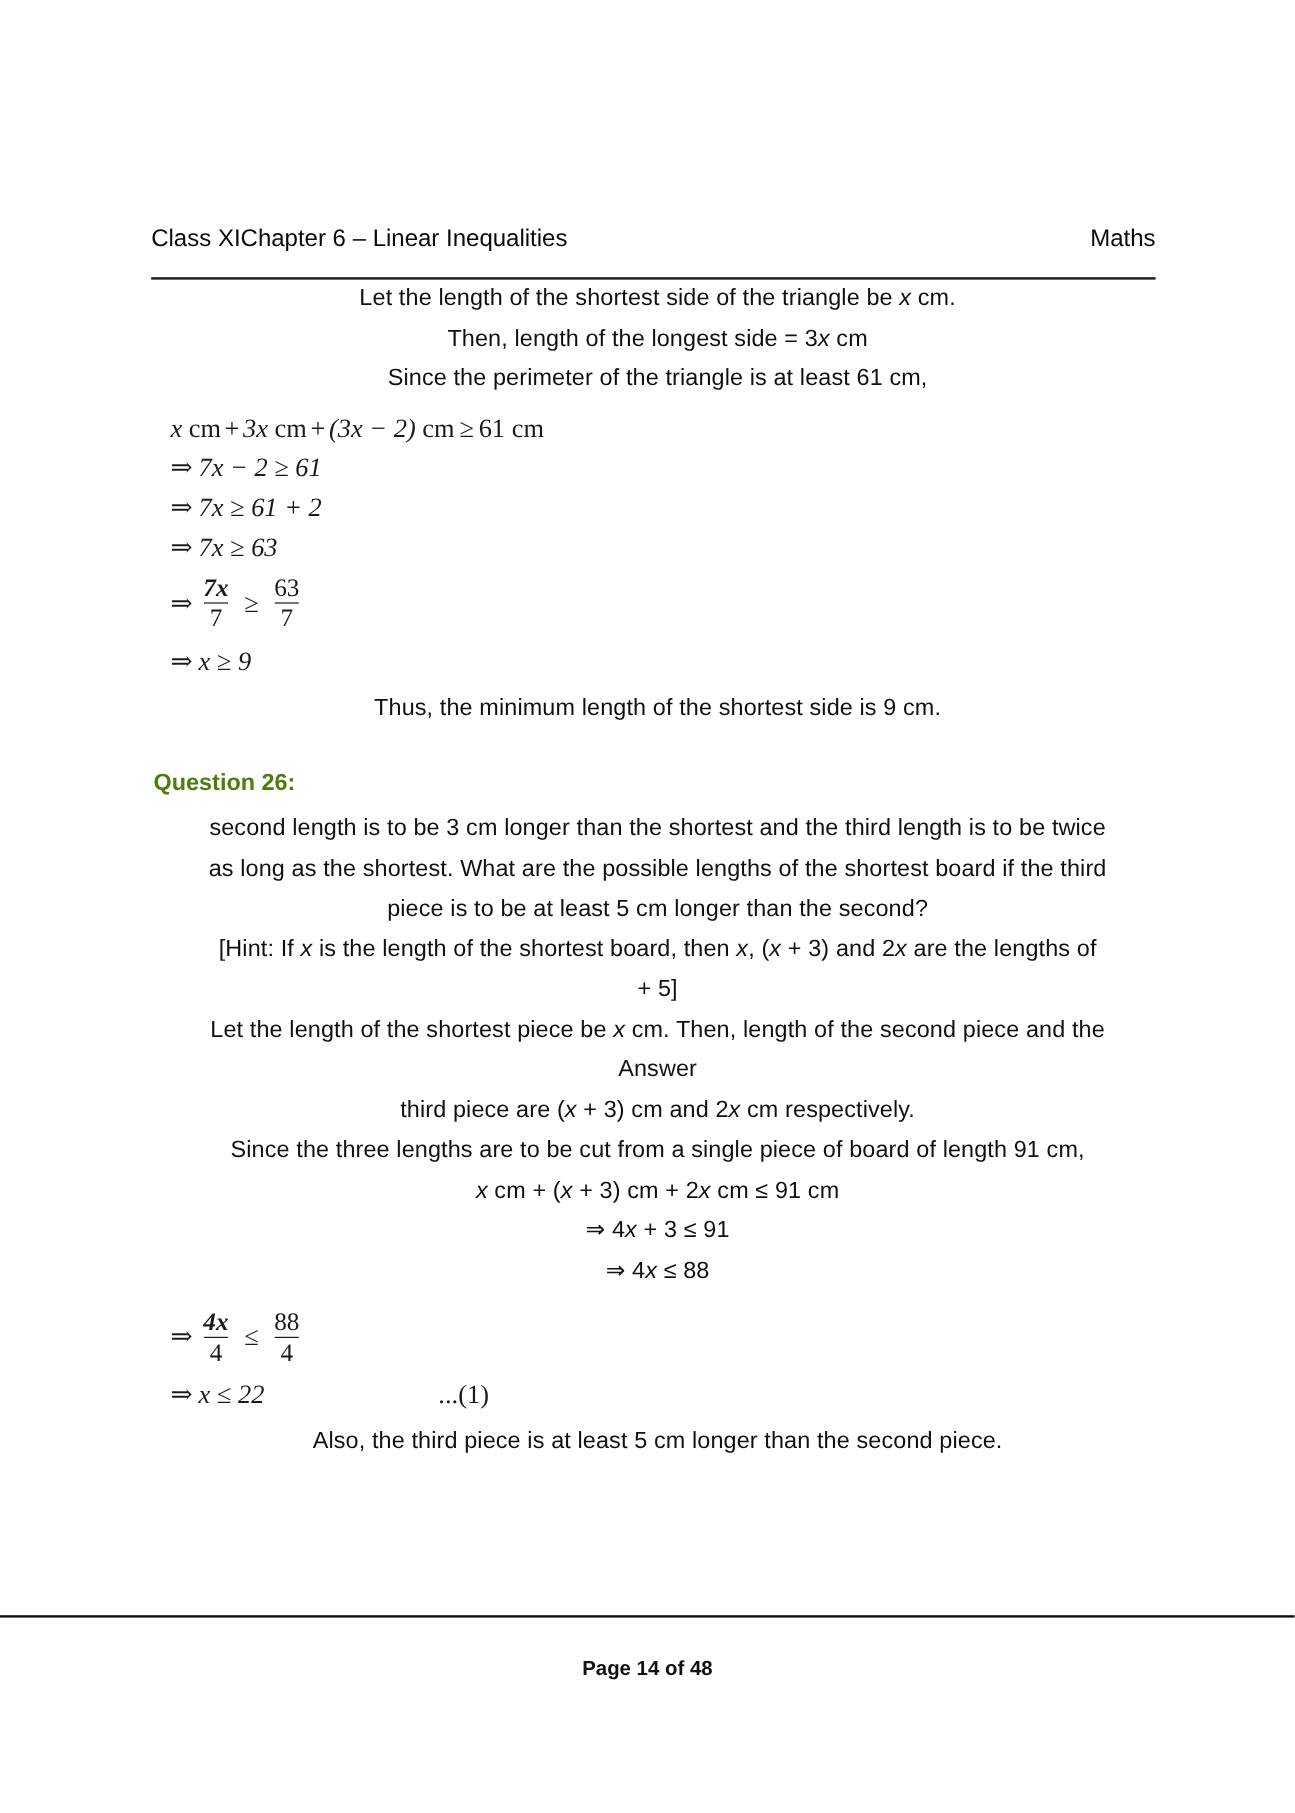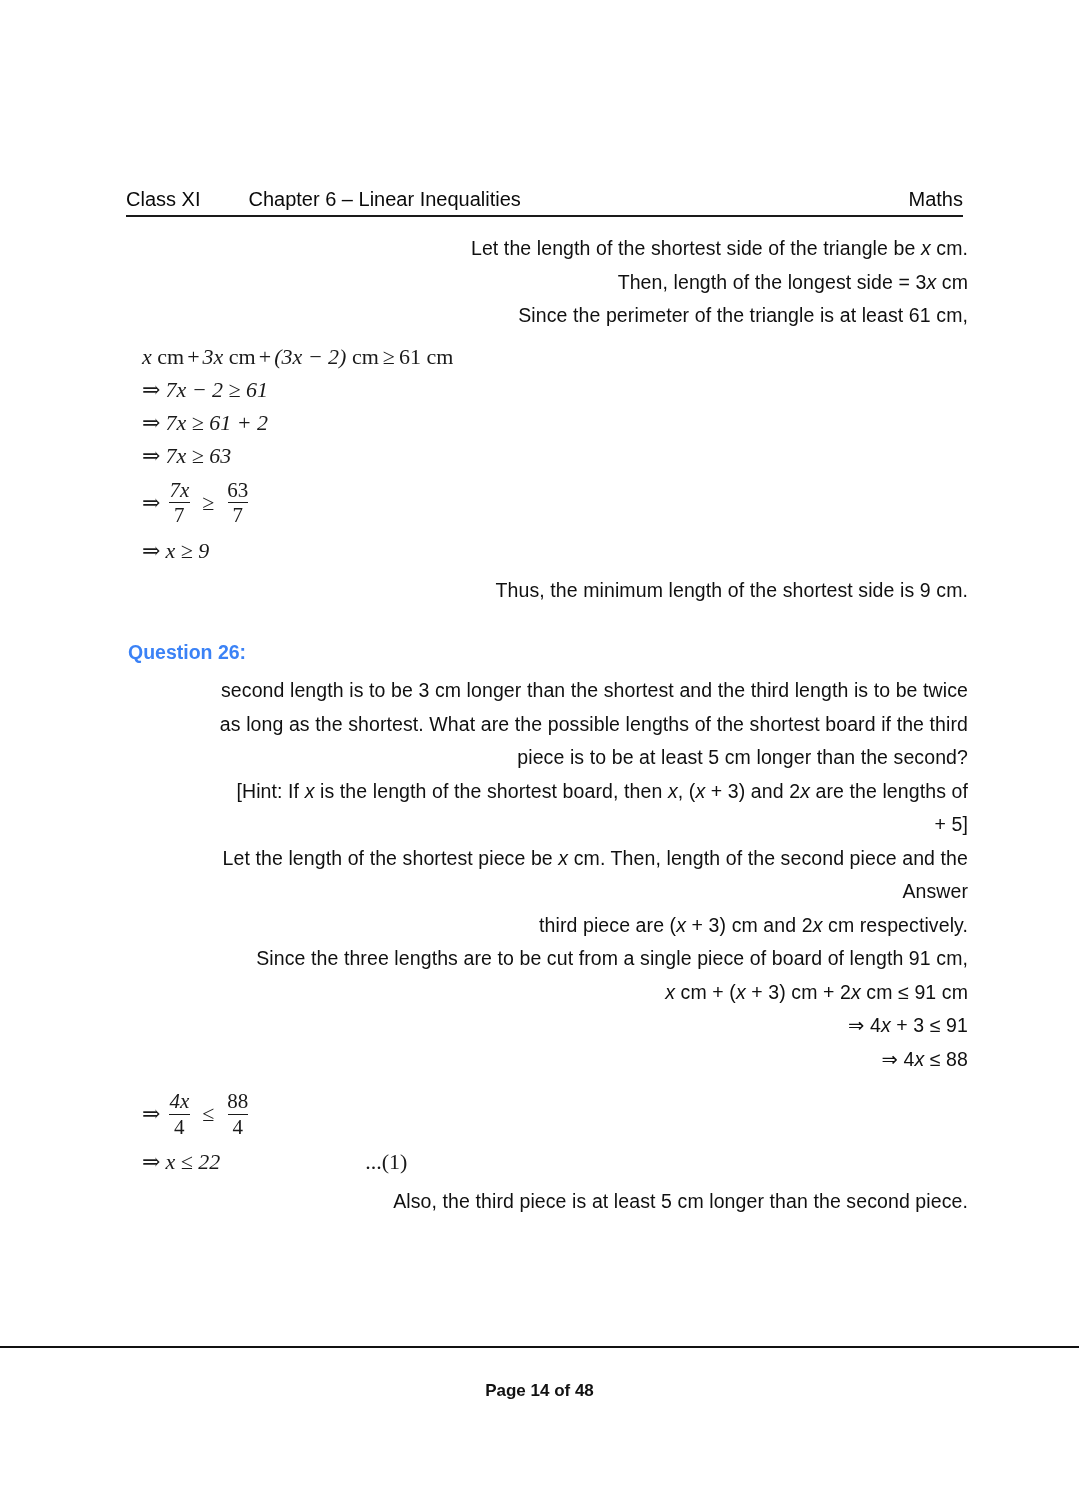--- a/index.html
+++ b/index.html
@@ -18,54 +18,53 @@
     color: #0a0a0a;
   }
 
   
   .header {
     position: absolute;
     left: 126px;
     top: 188px;
     width: 837px;
     border-bottom: 2px solid #1a1a1a;
-    padding-bottom: 4px;
+    padding-bottom: 20px;
     display: flex;
     align-items: baseline;
     font-size: 20px;
     white-space: nowrap;
-    gap: 48px;
   }
   .header .h-left   { flex: 0 0 auto; }
   .header .h-center { flex: 1 1 auto; text-align: left; }
   .header .h-right  { flex: 0 0 auto; }
 
   
   .content {
     position: absolute;
     left: 128px;
     top: 232px;
     width: 840px;
   }
   .para {
     font-size: 19.5px;
     line-height: 33.5px;
     color: #101010;
     margin: 0;
-    text-align: right;
+    text-align: center;
     letter-spacing: 0.1px;
   }
   .para i { font-style: italic; }
   .spacer-sm { height: 7px; }
   .spacer-lg { height: 30px; }
 
   .qheading {
     font-size: 19.5px;
     font-weight: bold;
-    color: #3b82f6;
+    color: #4d7c0f;
     line-height: 30px;
     margin: 0;
   }
 
   
   .mathblock {
     font-family: "Liberation Serif", "DejaVu Serif", serif;
     color: #1a1a1a;
     margin-left: 14px;
   }
@@ -98,21 +97,21 @@
   }
   .frac .num {
     padding: 0 5px 1px 5px;
     font-size: 21px;
   }
   .frac .den {
     padding: 1px 5px 0 5px;
     font-size: 21px;
     border-top: 1.4px solid #1a1a1a;
   }
-  .frac i { font-style: italic; }
+  .frac i { font-style: italic; font-weight: bold; }
   .rel { margin: 0 4px; }
 
   .eqrow {
     display: flex;
     align-items: center;
     white-space: nowrap;
   }
   .eqtag {
     font-family: "Liberation Serif", "DejaVu Serif", serif;
     font-size: 22px;

